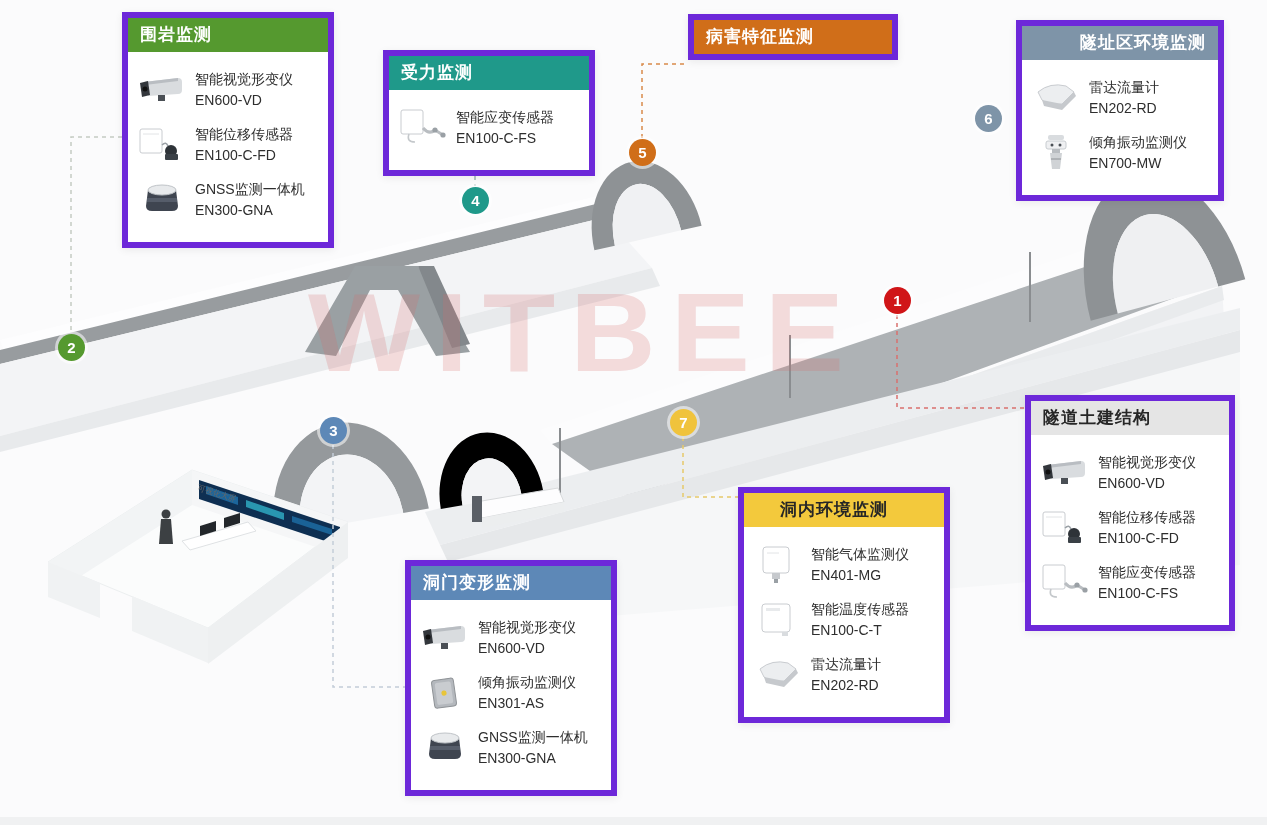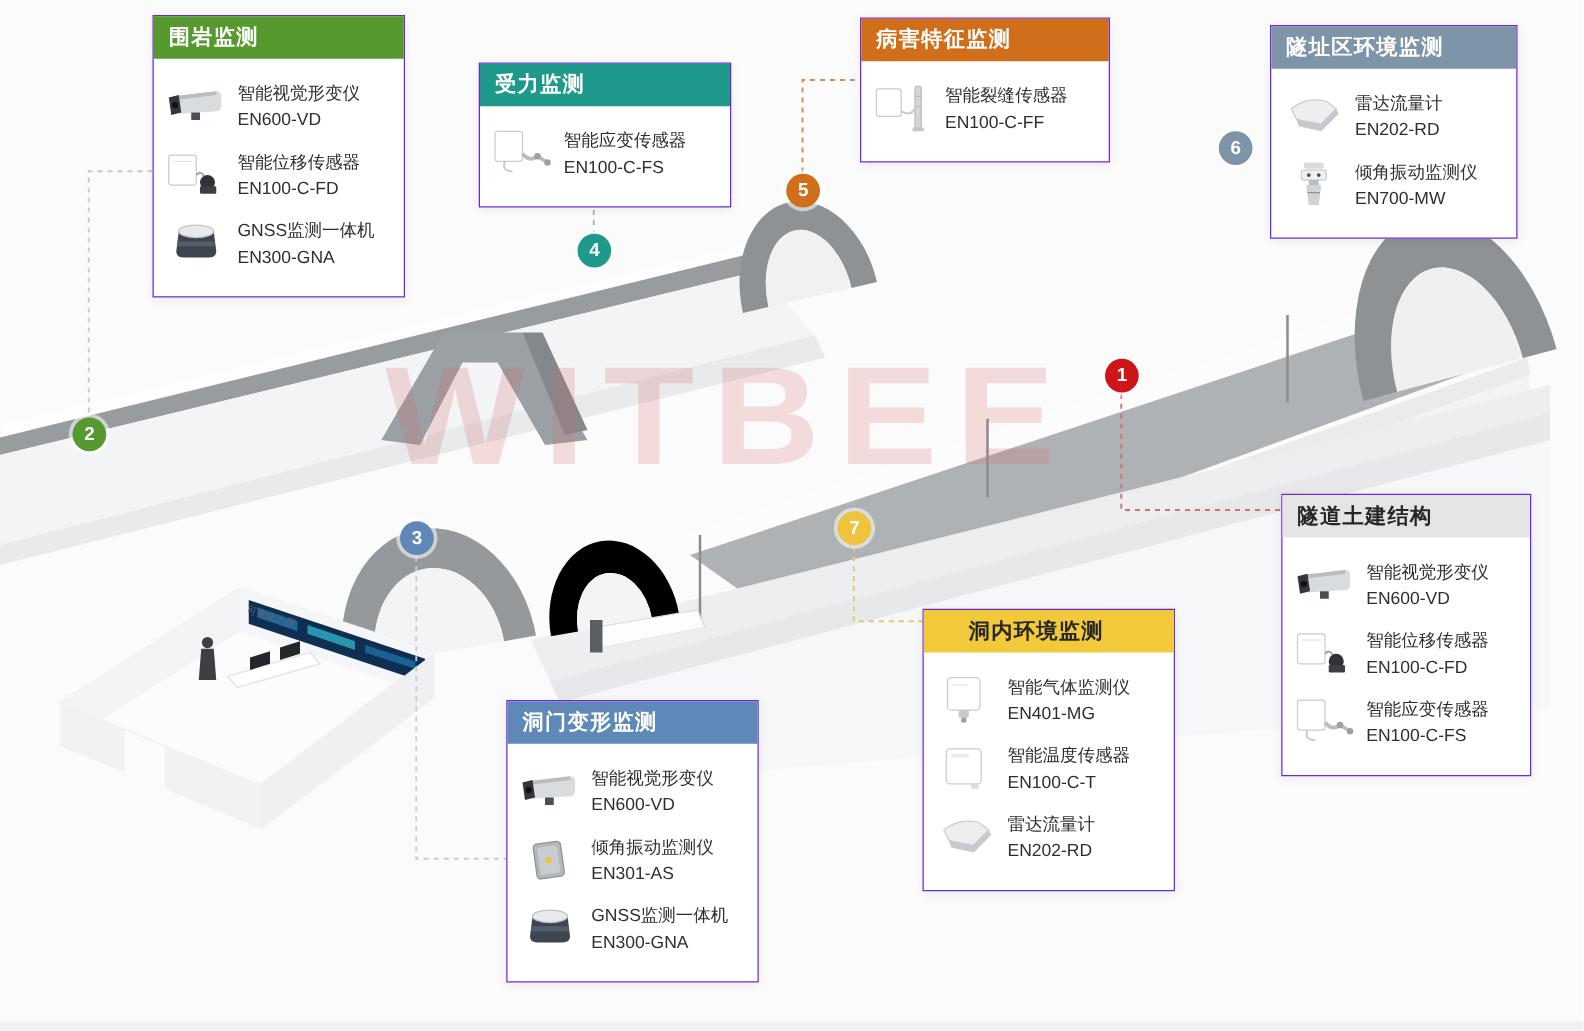--- a/index.html
+++ b/index.html
@@ -7,26 +7,26 @@
   #stage{position:relative;width:1267px;height:825px;overflow:hidden;background:#fbfbfc;}
 
   
   #scene-svg{position:absolute;left:0;top:0;z-index:0;}
   #watermark{position:absolute;left:308px;top:268px;z-index:1;font-size:112px;font-weight:800;
              letter-spacing:14px;color:rgba(214,105,105,0.22);transform:scaleX(1.06);
              transform-origin:left top;white-space:nowrap;user-select:none;}
   #connector-svg{position:absolute;left:0;top:0;z-index:2;pointer-events:none;}
 
   
-  .card{position:absolute;background:#fff;border:1px solid #6d28d9;z-index:4;
+  .card{position:absolute;background:#fff;border:6px solid #6d28d9;z-index:4;
         box-shadow:0 2px 8px rgba(0,0,0,0.07);}
   .card-header{height:34px;line-height:34px;padding:0 12px;font-size:17px;font-weight:bold;
                color:#fff;letter-spacing:1px;}
   .hdr-green{background:#55992f;} .hdr-teal{background:#1f998a;} .hdr-orange{background:#d06e19;}
-  .hdr-bluegray{background:#7e94a8;} .hdr-blue{background:#5d88b7;}
+  .hdr-bluegray{background:#7e94a8;text-align:right;} .hdr-blue{background:#5d88b7;}
   .hdr-pink{background:#e5e5e5;color:#262626;} .hdr-yellow{background:#f3c93c;color:#262626;padding-left:36px;}
   .card-body{padding:4px 10px 8px 10px;}
   .item{display:flex;align-items:center;gap:9px;margin:13px 0;}
   .dev-icon{width:48px;height:40px;flex:0 0 48px;}
   .item-name,.item-model{font-size:14px;color:#2e2e2e;line-height:1.5;}
 
   
   #card-weiyan  {left:122px; top:12px;  width:200px;}
   #card-shouli  {left:383px; top:50px;  width:200px;}
   #card-binghai {left:688px; top:14px;  width:198px;}
@@ -256,31 +256,20 @@
         <div>
             <div class="item-name">智能应变传感器</div>
              <div class="item-model">EN100-C-FS</div>
           </div>
       </div>
     </div>
   </div>
 
   <div class="card" id="card-binghai">
     <div class="card-header hdr-orange">病害特征监测</div>
-    <div class="card-body">
-      <div class="item">
-        <svg class="dev-icon" viewBox="0 0 48 40">
-            <use href="#sym-crack"></use>
-          </svg>
-        <div>
-            <div class="item-name">智能裂缝传感器</div>
-             <div class="item-model">EN100-C-FF</div>
-          </div>
-      </div>
-    </div>
   </div>
 
   <div class="card" id="card-suizhi">
     <div class="card-header hdr-bluegray">隧址区环境监测</div>
     <div class="card-body">
       <div class="item">
         <svg class="dev-icon" viewBox="0 0 48 40">
             <use href="#sym-radar"></use>
           </svg>
         <div>

